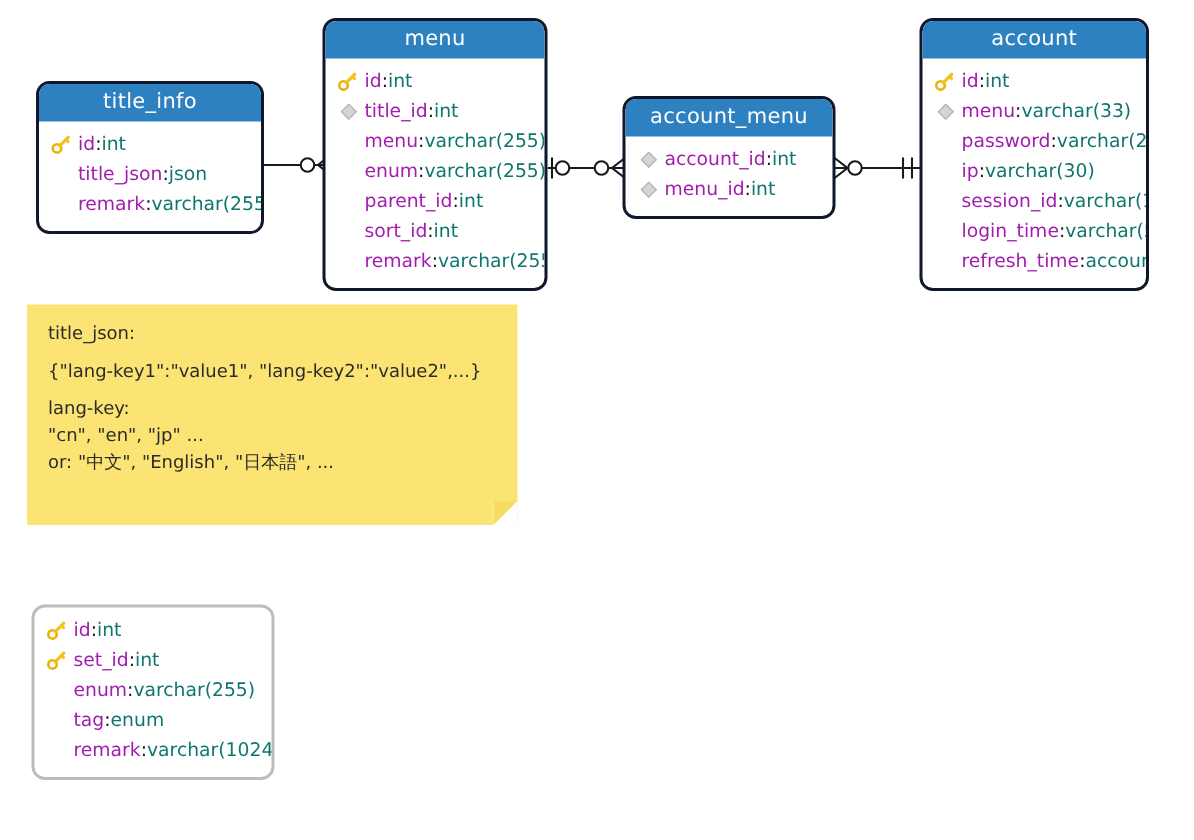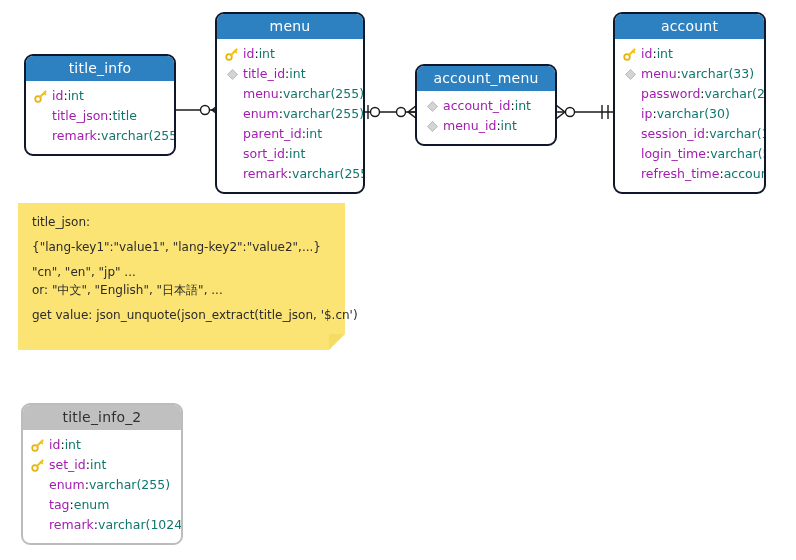--- a/index.html
+++ b/index.html
@@ -142,21 +142,21 @@
           </svg>
         </span>
         <span class="field-name">id</span>
           <span class="colon">: </span>
           <span class="field-type">int</span>
       </div>
       <div class="field">
         <span class="field-icon"></span>
         <span class="field-name">title_json</span>
           <span class="colon">: </span>
-          <span class="field-type">title</span>
+          <span class="field-type">json</span>
       </div>
       <div class="field">
         <span class="field-icon"></span>
         <span class="field-name">remark</span>
           <span class="colon">: </span>
           <span class="field-type">varchar(255)</span>
       </div>
     </div>
   </div>
 
@@ -298,28 +298,27 @@
         <span class="field-name">refresh_time</span>
           <span class="colon">: </span>
           <span class="field-type">account</span>
       </div>
     </div>
   </div>
 
   <div class="note" style="left:18px; top:203px; width:327px; height:147px;">
     <p class="note-line">title_json:</p>
     <p class="note-line">{"lang-key1":"value1", "lang-key2":"value2",...}</p>
+    <p class="note-line tight">lang-key:</p>
     <p class="note-line tight">"cn", "en", "jp" ...</p>
     <p class="note-line">or: "中文", "English", "日本語", ...</p>
-    <p class="note-line">get value: json_unquote(json_extract(title_json, '$.cn')</p>
     <span class="note-fold"></span>
   </div>
 
   <div class="entity gray" style="left:21px; top:403px; width:162px;">
-    <div class="entity-header">title_info_2</div>
     <div class="entity-body">
       <div class="field">
         <span class="field-icon">
           <svg width="14" height="14" viewBox="0 0 16 16">
             <circle cx="4.6" cy="11.4" r="3.2" fill="none" stroke="#e8b30c" stroke-width="2"></circle>
             <path d="M6.6 9.4 L13.2 2.8" stroke="#f2c21a" stroke-width="2.4" stroke-linecap="round"></path>
             <path d="M11.4 4.6 L13 6.2" stroke="#f2c21a" stroke-width="2.2" stroke-linecap="round"></path>
           </svg>
         </span>
         <span class="field-name">id</span>

